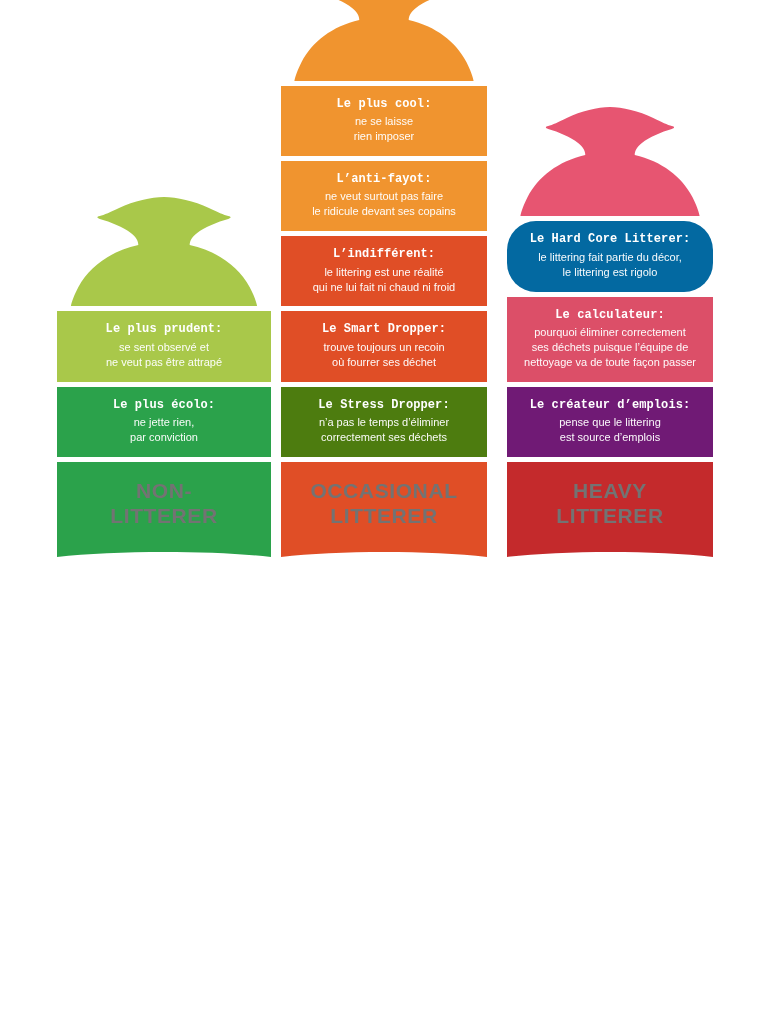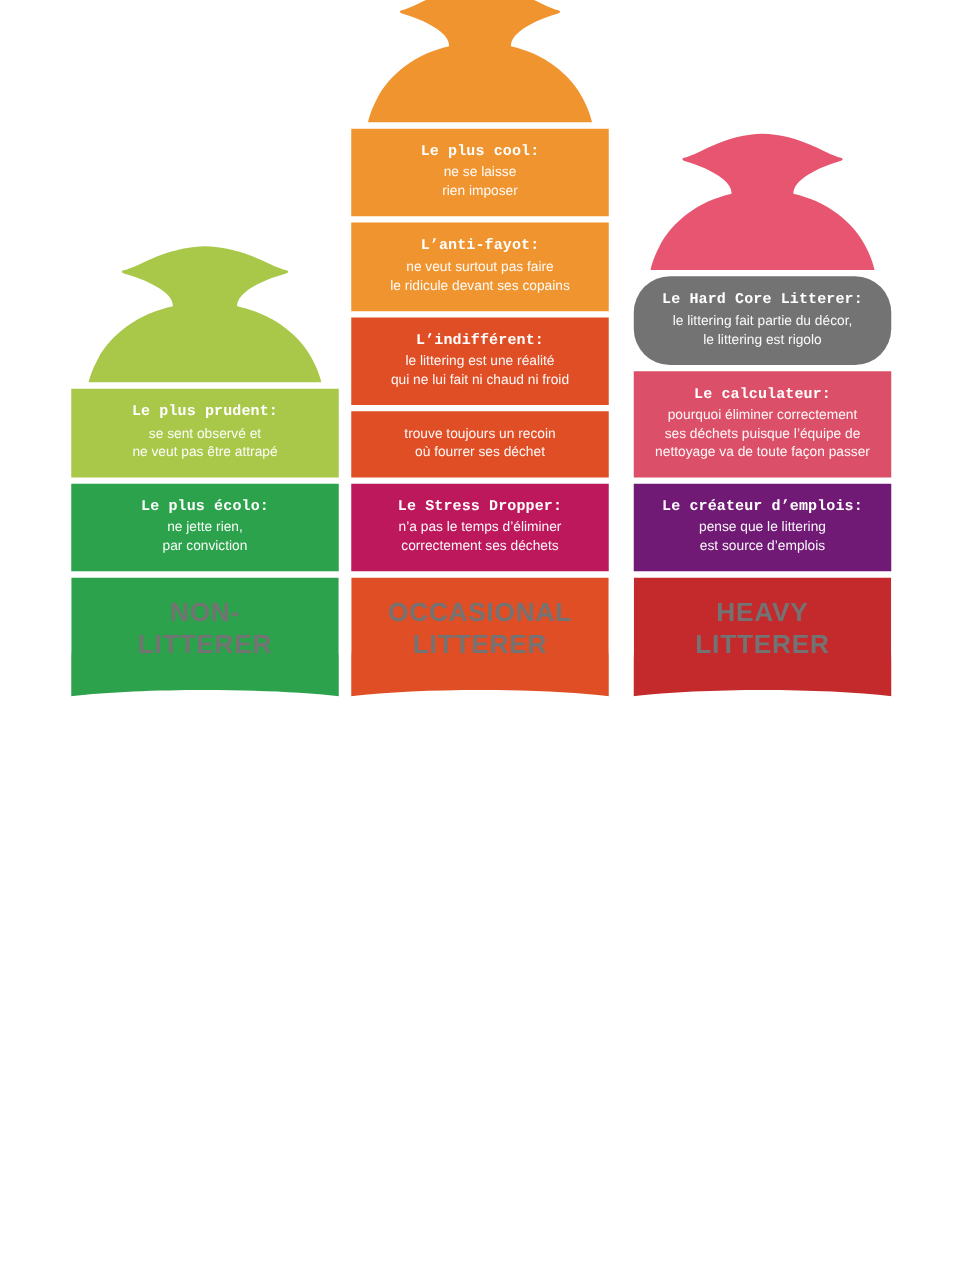--- a/index.html
+++ b/index.html
@@ -175,45 +175,46 @@
           <span class="band-title">L’anti-fayot:</span>
           <span class="band-line">ne veut surtout pas faire</span>
           <span class="band-line">le ridicule devant ses copains</span>
         </div>
         <div class="band" style="background: rgb(224, 78, 38);">
           <span class="band-title">L’indifférent:</span>
           <span class="band-line">le littering est une réalité</span>
           <span class="band-line">qui ne lui fait ni chaud ni froid</span>
         </div>
         <div class="band" style="background: rgb(224, 78, 38);">
+          <span class="band-title">Le Smart Dropper:</span>
           <span class="band-line">trouve toujours un recoin</span>
           <span class="band-line">où fourrer ses déchet</span>
         </div>
-        <div class="band" style="background: #be185d;">
+        <div class="band" style="background: #4d7c0f;">
           <span class="band-title">Le Stress Dropper:</span>
           <span class="band-line">n’a pas le temps d’éliminer</span>
           <span class="band-line">correctement ses déchets</span>
         </div>
         <div class="bag-foot">
           <svg viewBox="0 0 200 98" preserveAspectRatio="none" aria-hidden="true">
             <path fill="#E04E26" d="M0 0 L200 0 L200 58 C200 70 204 80 212 88 C216 92 214 96 208 96 C180 92 140 90 100 90 C60 90 20 92 -8 96 C-14 96 -16 92 -12 88 C-4 80 0 70 0 58 Z"></path>
           </svg>
           <div class="foot-label">
             <span>OCCASIONAL</span>
             <span>LITTERER</span>
           </div>
         </div>
       </div>
       <div class="bag" style="left: 507px; width: 206px;">
         <div class="bag-top">
           <svg viewBox="0 0 200 115" preserveAspectRatio="none" aria-hidden="true">
             <path fill="#E75571" d="M100 6 C112 6 128 10 142 17 C150 21 156 24 160 25 C163 25.5 163 27 160 28 C150 31 138 36 131 42 C126 46 124 50 124 54 C150 60 170 76 180 96 C184 104 186 110 187 115 L13 115 C14 110 16 104 20 96 C30 76 50 60 76 54 C76 50 74 46 69 42 C62 36 50 31 40 28 C37 27 37 25.5 40 25 C44 24 50 21 58 17 C72 10 88 6 100 6 Z"></path>
           </svg>
         </div>
-        <div class="band" style="background: #737373; border-radius: 29px;">
+        <div class="band" style="background: #0369a1; border-radius: 29px;">
           <span class="band-title">Le Hard Core Litterer:</span>
           <span class="band-line">le littering fait partie du décor,</span>
           <span class="band-line">le littering est rigolo</span>
         </div>
         <div class="band" style="background: rgb(220, 79, 104);">
           <span class="band-title">Le calculateur:</span>
           <span class="band-line">pourquoi éliminer correctement</span>
           <span class="band-line">ses déchets puisque l’équipe de</span>
           <span class="band-line">nettoyage va de toute façon passer</span>
         </div>

